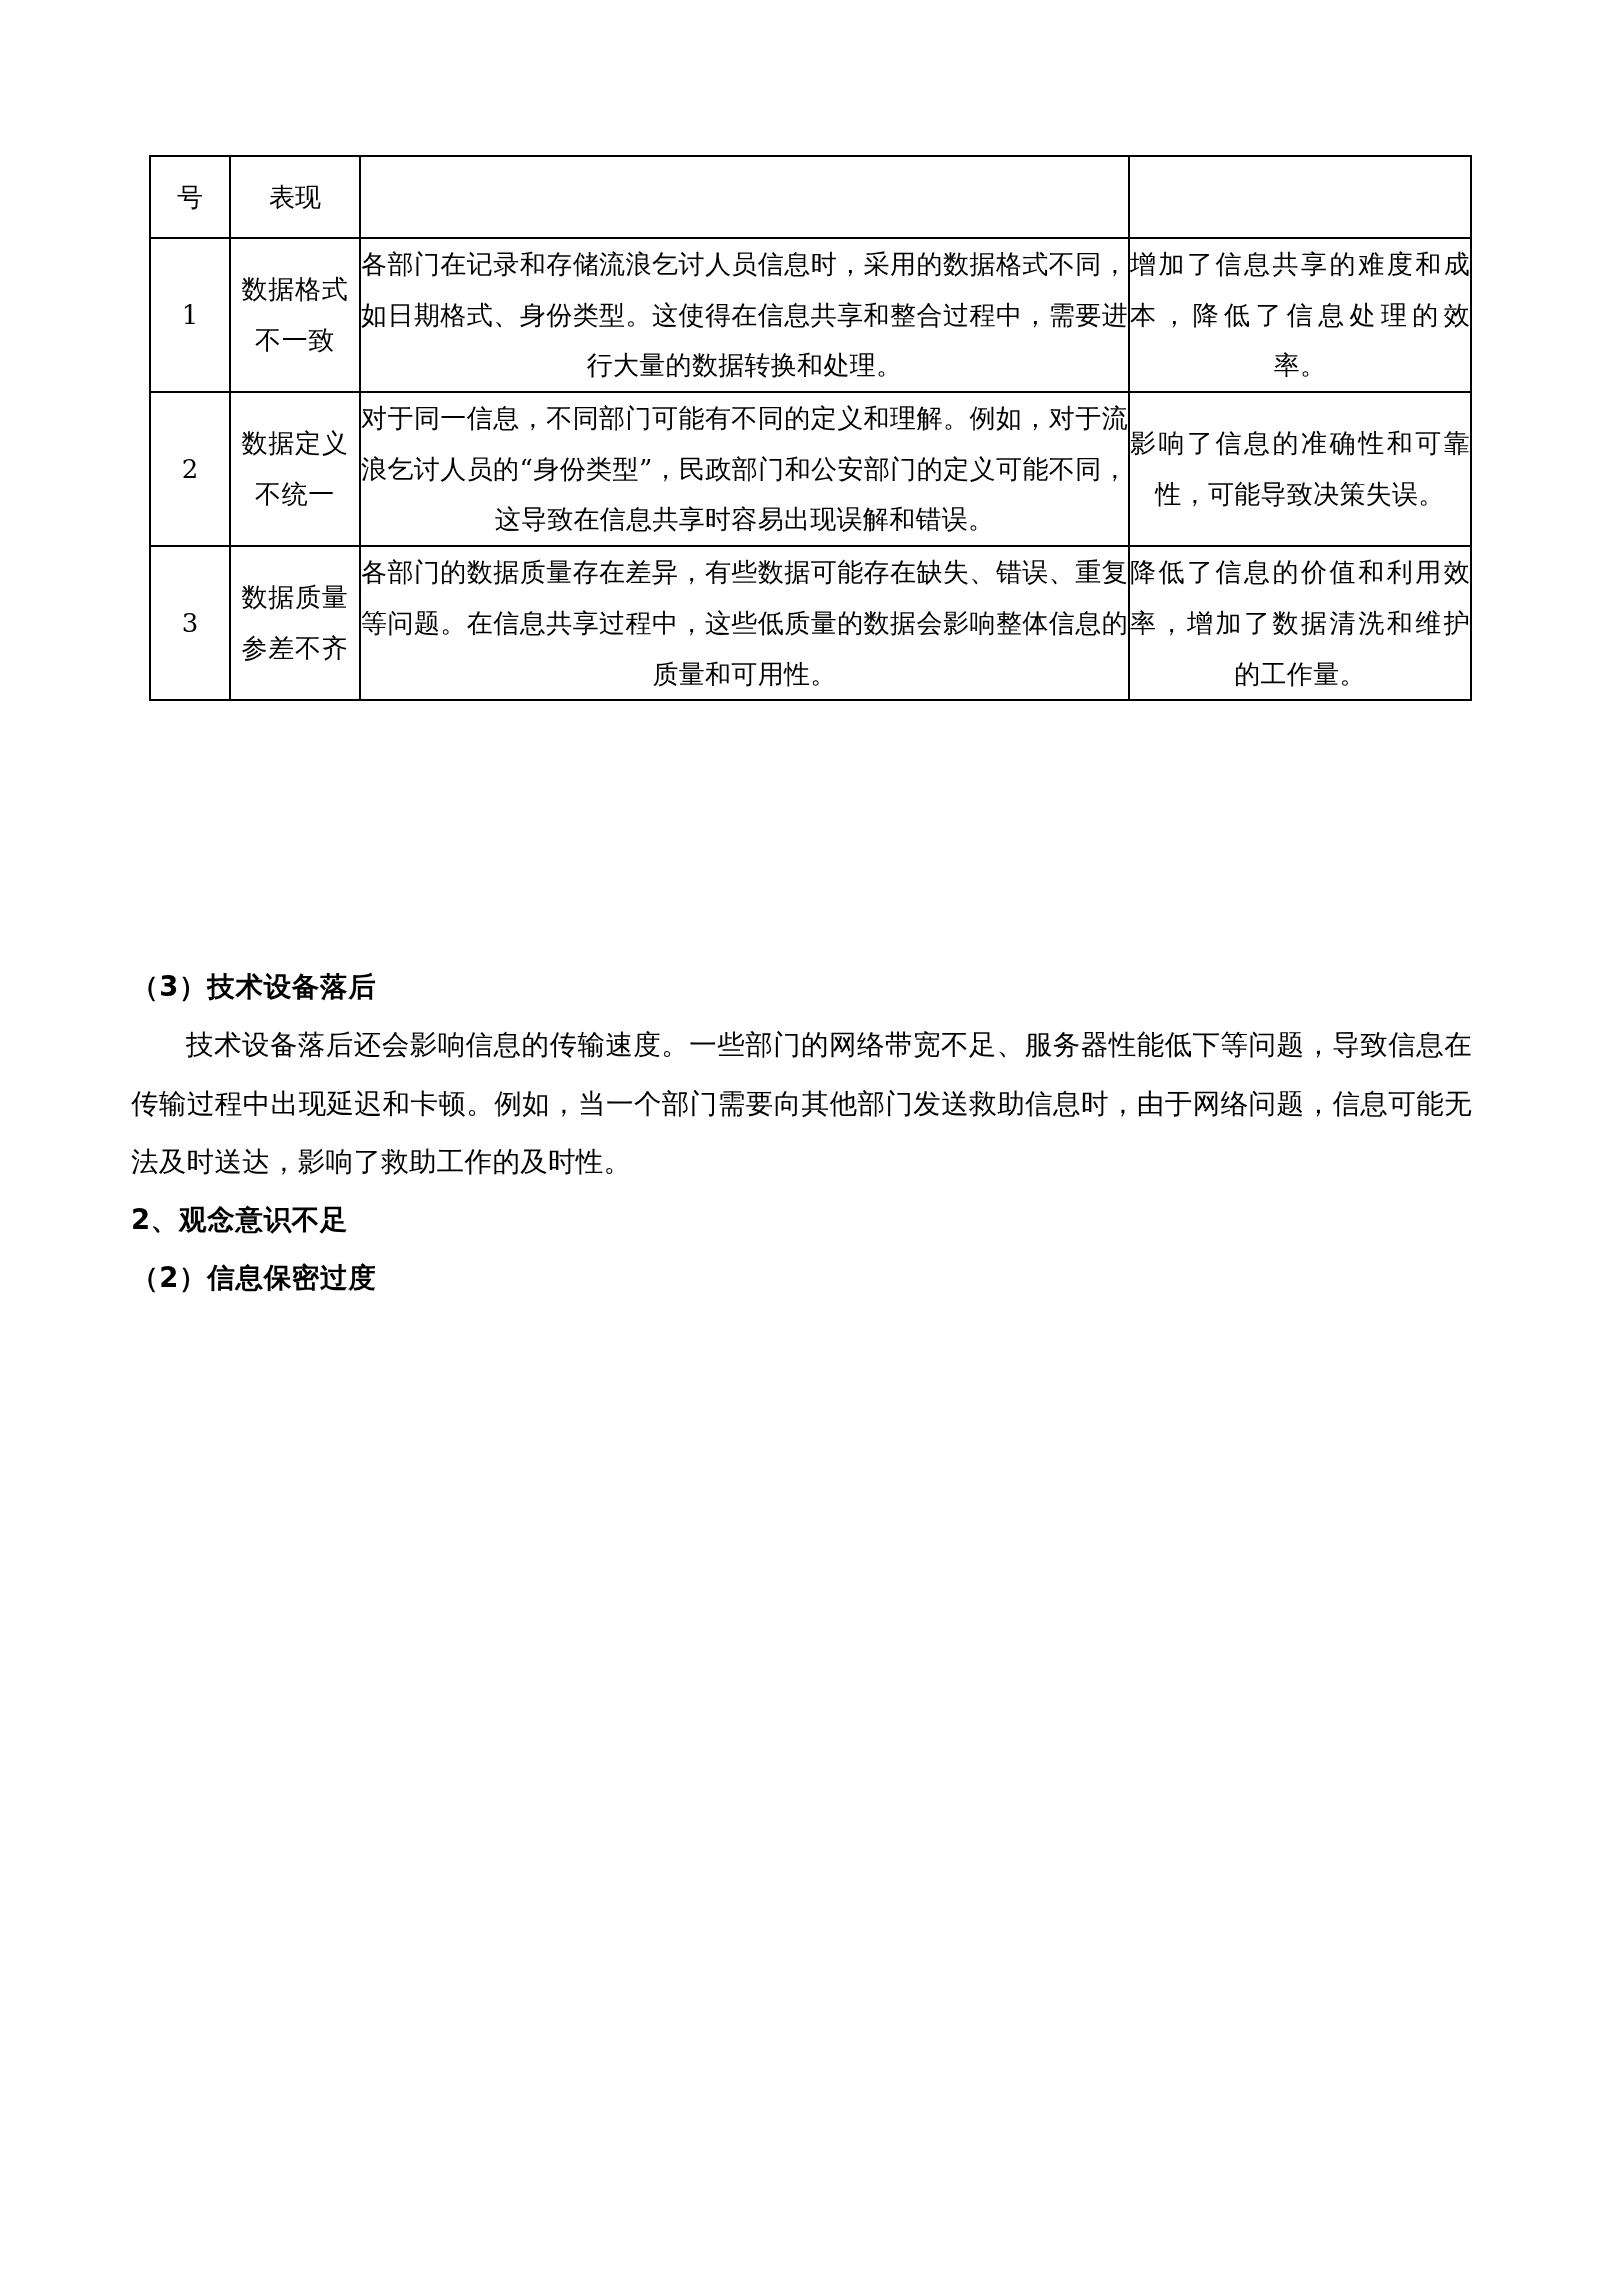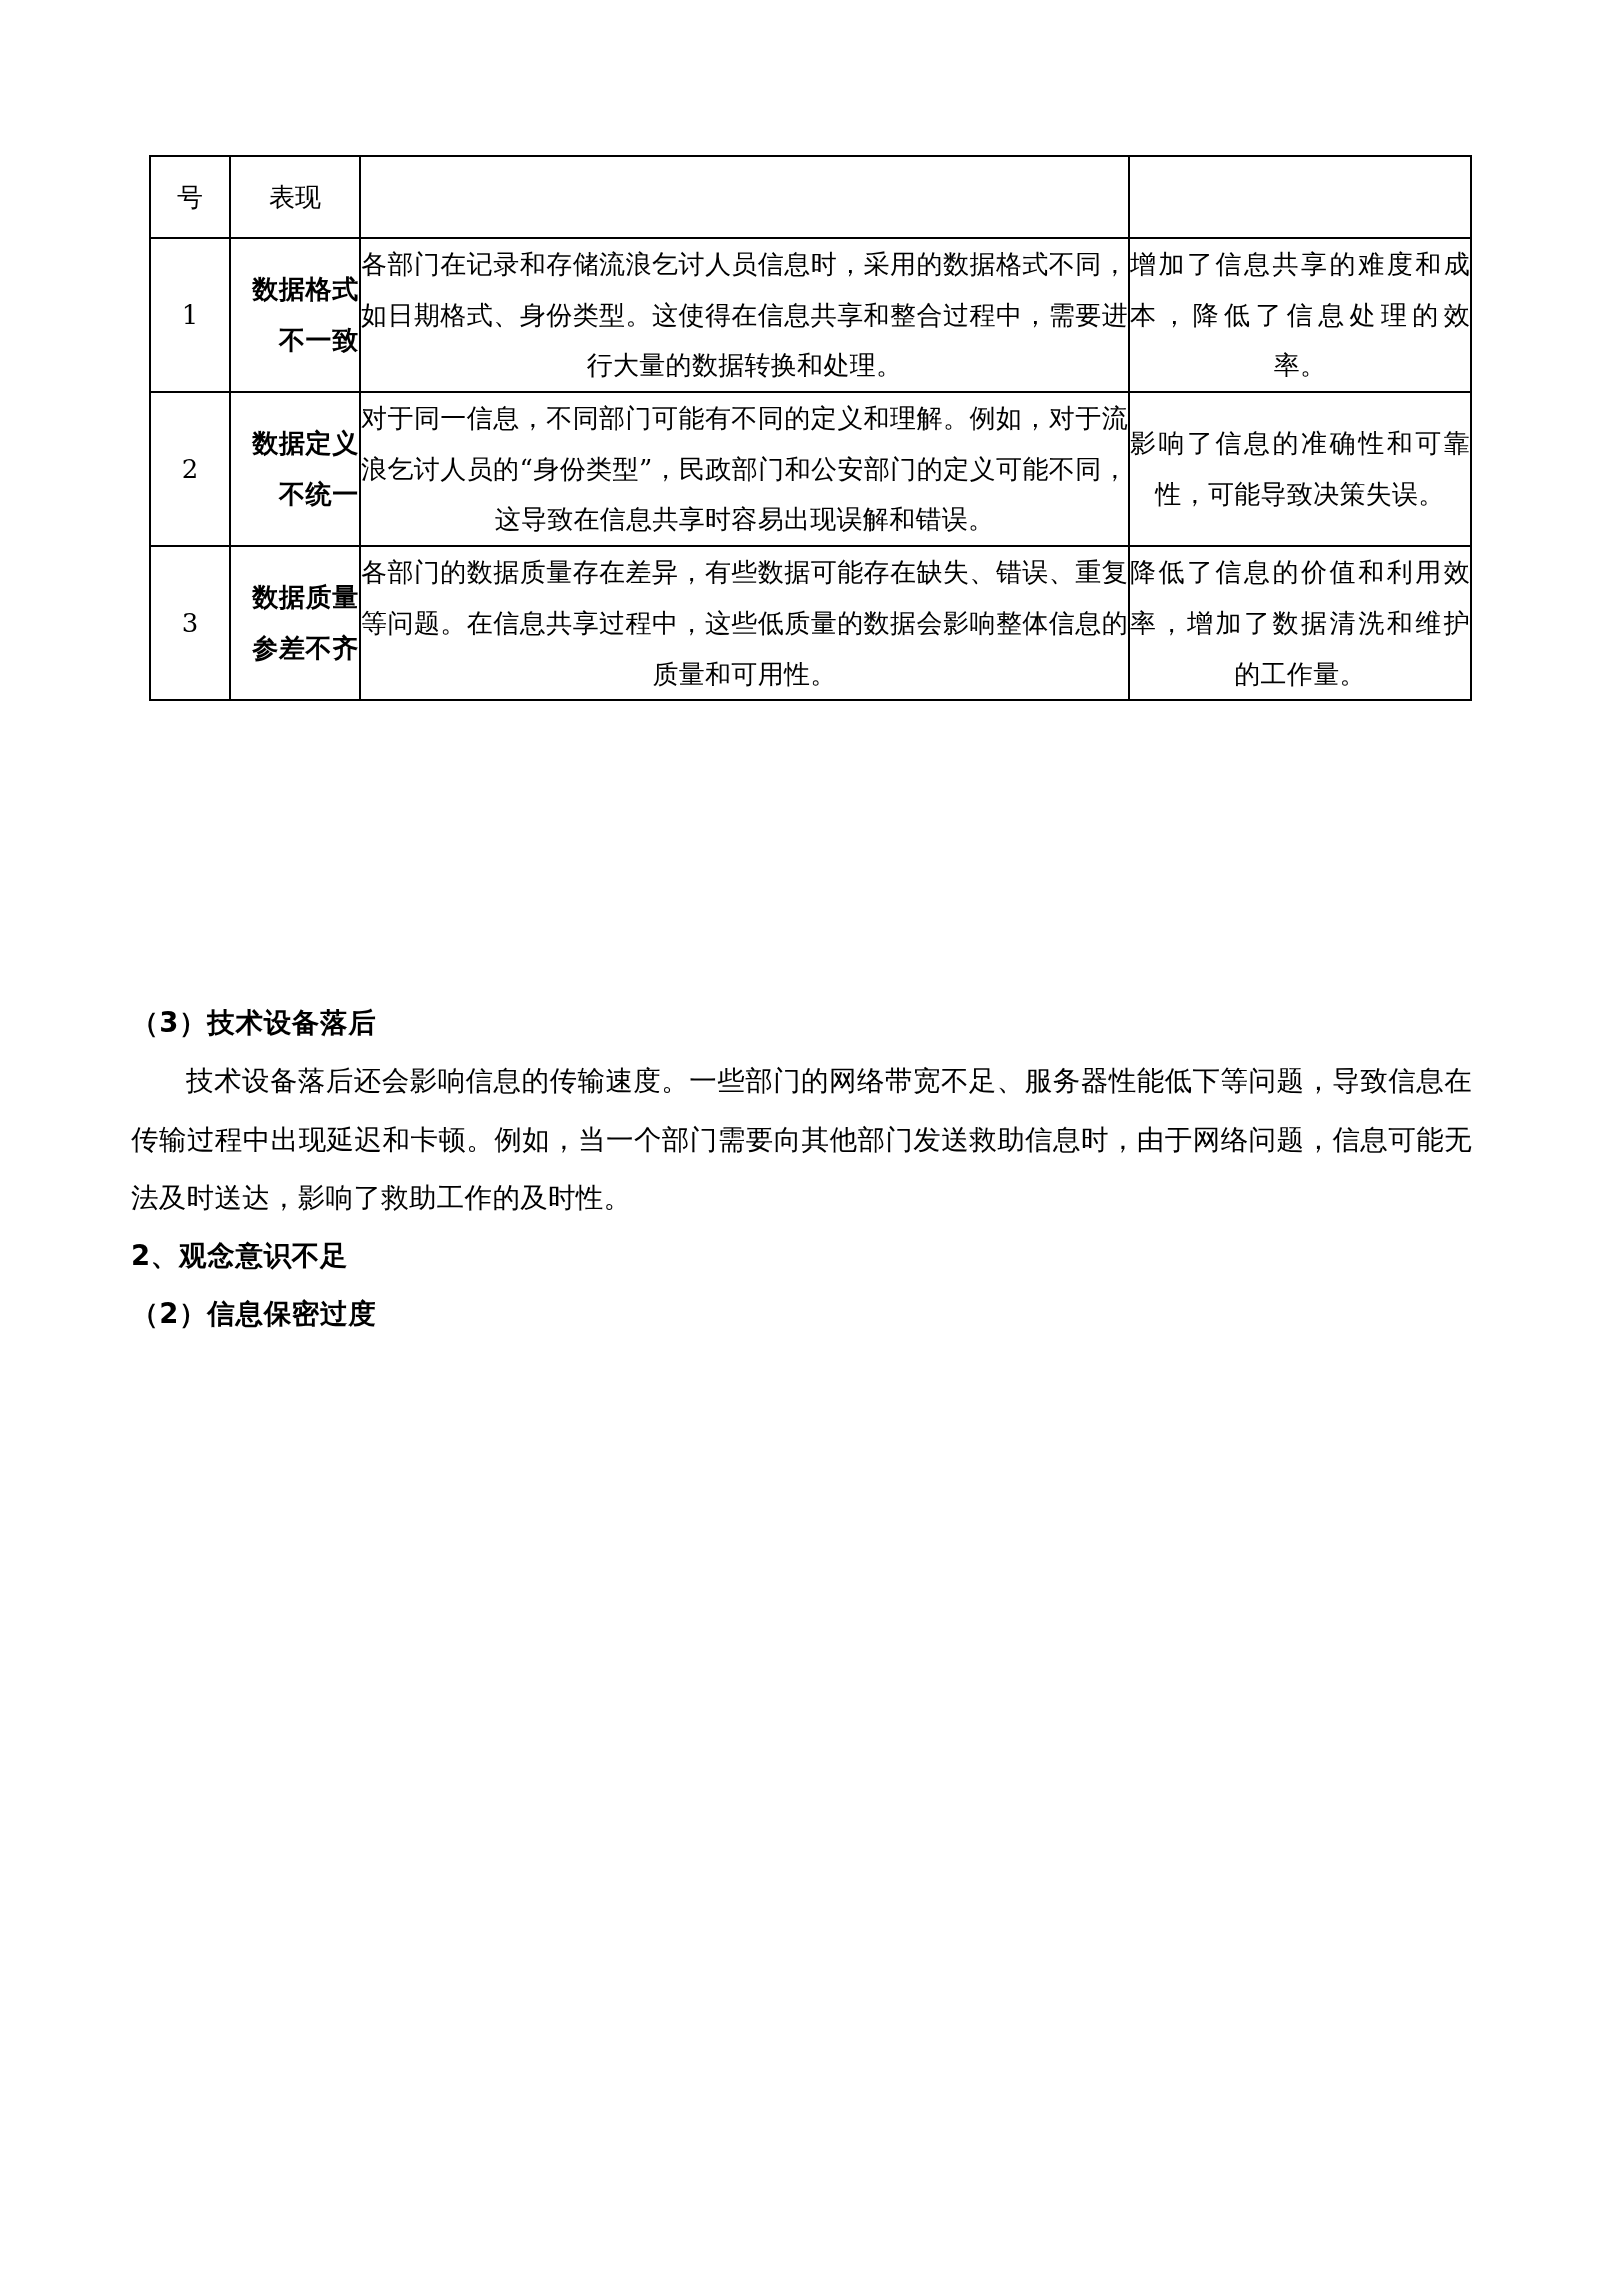--- a/index.html
+++ b/index.html
@@ -38,24 +38,23 @@
   .col-no    { width: 80px; }
   .col-name  { width: 130px; }
   .col-desc  { width: 769px; }
   .col-eff   { width: 342px; }
   .cell-num {
     text-align: center;
     font-size: 26px;
     font-family: "DejaVu Serif", "Liberation Serif", serif;
   }
   .cell-name {
-    text-align: right;
+    text-align: center;
     padding: 9.2px 19.6px;
     letter-spacing: 0.7px;
-    font-weight: bold;
   }
   .cell-desc {
     text-align: justify;
     text-align-last: center;
     padding: 10.5px 17px;
     letter-spacing: 0.3px;
   }
   .cell-eff {
     text-align: justify;
     text-align-last: center;
@@ -65,21 +64,21 @@
   .hdr-cell {
     height: 80px;
     text-align: center;
     font-size: 26px;
   }
 
   
   .body-flow {
     position: absolute;
     left: 131px;
-    top: 993px;
+    top: 957px;
     width: 1341px;
   }
   .heading {
     font-weight: bold;
     font-size: 27.5px;
     line-height: 2.12;
     margin: 0;
     letter-spacing: 0.7px;
     font-family: "DejaVu Sans", "Liberation Sans", sans-serif;
   }

